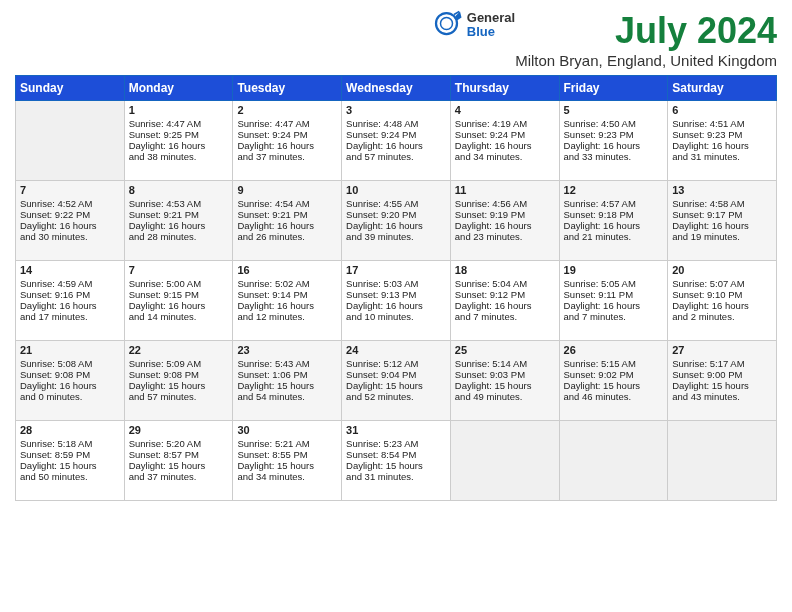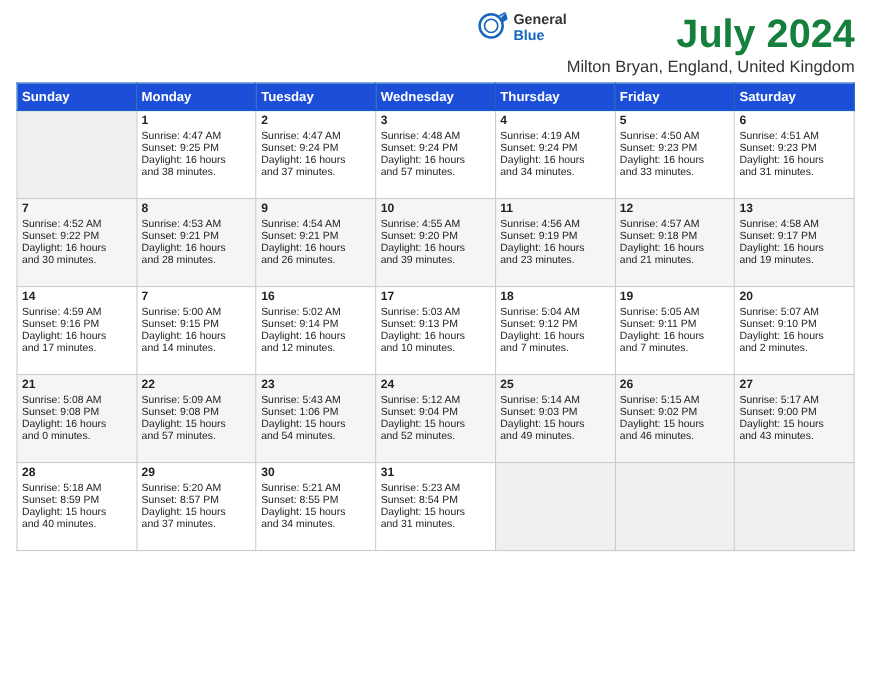--- a/index.html
+++ b/index.html
@@ -323,21 +323,21 @@
             <div>Daylight: 15 hours</div>
             <div>and 43 minutes.</div>
           </td>
         </tr>
         <tr>
           <td>
             <span class="day-num">28</span>
             <div>Sunrise: 5:18 AM</div>
             <div>Sunset: 8:59 PM</div>
             <div>Daylight: 15 hours</div>
-            <div>and 40 minutes.</div>
+            <div>and 50 minutes.</div>
           </td>
           <td>
             <span class="day-num">29</span>
             <div>Sunrise: 5:20 AM</div>
             <div>Sunset: 8:57 PM</div>
             <div>Daylight: 15 hours</div>
             <div>and 37 minutes.</div>
           </td>
           <td>
             <span class="day-num">30</span>

